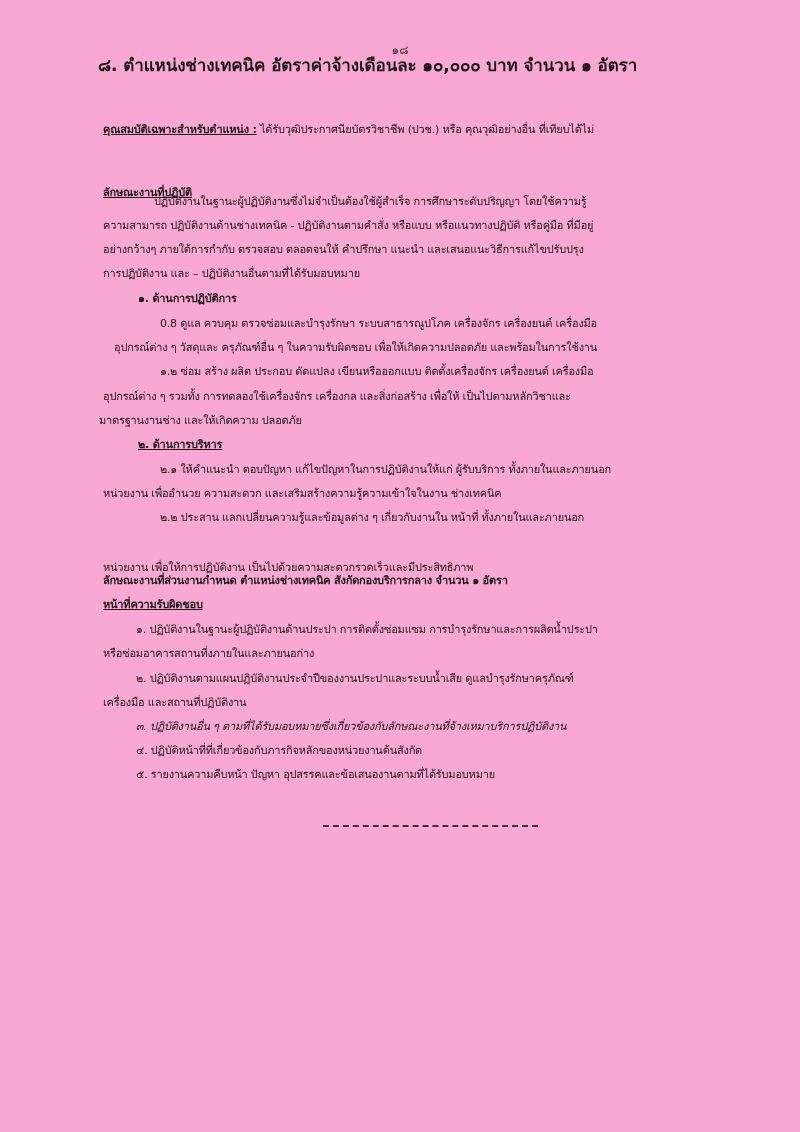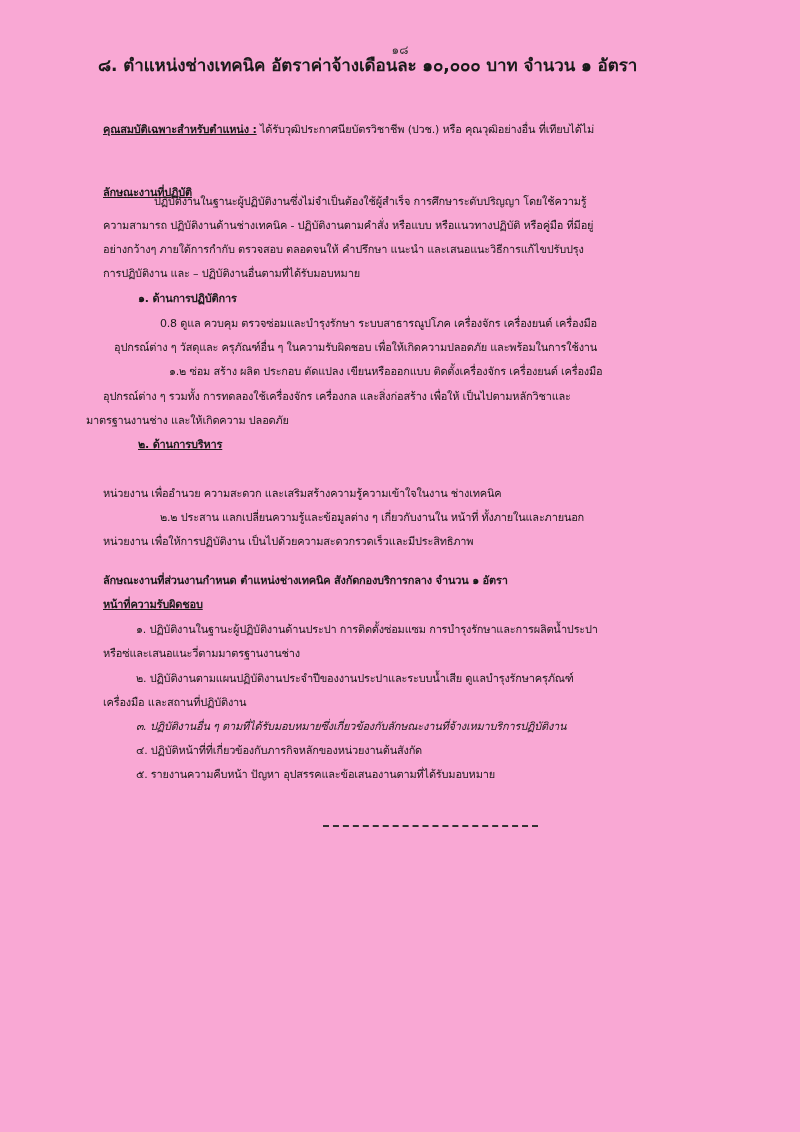--- a/index.html
+++ b/index.html
@@ -70,34 +70,35 @@
   <div class="ln ul" style="top:184px; left:103px;">ลักษณะงานที่ปฏิบัติ</div>
 
   <div class="ln" style="top:217px; left:103px;">ความสามารถ ปฏิบัติงานด้านช่างเทคนิค - ปฏิบัติงานตามคำสั่ง หรือแบบ หรือแนวทางปฏิบัติ หรือคู่มือ ที่มีอยู่</div>
   <div class="ln" style="top:193px; left:154px;">ปฏิบัติงานในฐานะผู้ปฏิบัติงานซึ่งไม่จำเป็นต้องใช้ผู้สำเร็จ การศึกษาระดับปริญญา โดยใช้ความรู้</div>
   <div class="ln" style="top:241px; left:103px;">อย่างกว้างๆ ภายใต้การกำกับ ตรวจสอบ ตลอดจนให้ คำปรึกษา แนะนำ และเสนอแนะวิธีการแก้ไขปรับปรุง</div>
   <div class="ln" style="top:265px; left:103px;">การปฏิบัติงาน และ – ปฏิบัติงานอื่นตามที่ได้รับมอบหมาย</div>
 
   <div class="ln bold" style="top:290px; left:138px;">๑. ด้านการปฏิบัติการ</div>
   <div class="ln" style="top:315px; left:160px;">0.8 ดูแล ควบคุม ตรวจซ่อมและบำรุงรักษา ระบบสาธารณูปโภค เครื่องจักร เครื่องยนต์ เครื่องมือ</div>
   <div class="ln" style="top:339px; left:114px;">อุปกรณ์ต่าง ๆ วัสดุและ ครุภัณฑ์อื่น ๆ ในความรับผิดชอบ เพื่อให้เกิดความปลอดภัย และพร้อมในการใช้งาน</div>
-  <div class="ln" style="top:363px; left:160px;margin-left:9px;">๑.๒ ซ่อม สร้าง ผลิต ประกอบ ดัดแปลง เขียนหรือออกแบบ ติดตั้งเครื่องจักร เครื่องยนต์ เครื่องมือ</div>
+  <div class="ln" style="top:363px; left:160px;">๑.๒ ซ่อม สร้าง ผลิต ประกอบ ดัดแปลง เขียนหรือออกแบบ ติดตั้งเครื่องจักร เครื่องยนต์ เครื่องมือ</div>
   <div class="ln" style="top:388px; left:103px;">อุปกรณ์ต่าง ๆ รวมทั้ง การทดลองใช้เครื่องจักร เครื่องกล และสิ่งก่อสร้าง เพื่อให้ เป็นไปตามหลักวิชาและ</div>
-  <div class="ln" style="top:412px; left:86px;">มาตรฐานงานช่าง และให้เกิดความ ปลอดภัย</div>
+  <div class="ln" style="top:412px; left:99px;">มาตรฐานงานช่าง และให้เกิดความ ปลอดภัย</div>
 
   <div class="ln bold" style="top:436px; left:138px;text-decoration:underline;">๒. ด้านการบริหาร</div>
+  <div class="ln" style="top:461px; left:160px;">๒.๑ ให้คำแนะนำ ตอบปัญหา แก้ไขปัญหาในการปฏิบัติงานให้แก่ ผู้รับบริการ ทั้งภายในและภายนอก</div>
   <div class="ln" style="top:485px; left:103px;">หน่วยงาน เพื่ออำนวย ความสะดวก และเสริมสร้างความรู้ความเข้าใจในงาน ช่างเทคนิค</div>
   <div class="ln" style="top:509px; left:160px;">๒.๒ ประสาน แลกเปลี่ยนความรู้และข้อมูลต่าง ๆ เกี่ยวกับงานใน หน้าที่ ทั้งภายในและภายนอก</div>
-  <div class="ln" style="top:533px; left:103px;">หน่วยงาน เพื่อให้การปฏิบัติงาน เป็นไปด้วยความสะดวกรวดเร็วและมีประสิทธิภาพ</div>
+  <div class="ln" style="top:559px; left:103px;">หน่วยงาน เพื่อให้การปฏิบัติงาน เป็นไปด้วยความสะดวกรวดเร็วและมีประสิทธิภาพ</div>
 
   <div class="ln bold" style="top:572px; left:103px;">ลักษณะงานที่ส่วนงานกำหนด ตำแหน่งช่างเทคนิค  สังกัดกองบริการกลาง  จำนวน ๑ อัตรา</div>
   <div class="ln ul" style="top:596px; left:103px;text-align:right;">หน้าที่ความรับผิดชอบ</div>
 
   <div class="ln" style="top:621px; left:136px;">๑. ปฏิบัติงานในฐานะผู้ปฏิบัติงานด้านประปา การติดตั้งซ่อมแซม การบำรุงรักษาและการผลิตน้ำประปา</div>
-  <div class="ln" style="top:645px; left:103px;">หรือซ่และเสนอแนะวี่ตามมาตรฐานงานช่าง</div>
+  <div class="ln" style="top:645px; left:103px;">หรือซ่อมอาคารสถานที่งภายในและภายนอก่าง</div>
   <div class="ln" style="top:670px; left:136px;">๒. ปฏิบัติงานตามแผนปฏิบัติงานประจำปีของงานประปาและระบบน้ำเสีย ดูแลบำรุงรักษาครุภัณฑ์</div>
   <div class="ln" style="top:694px; left:103px;">เครื่องมือ และสถานที่ปฏิบัติงาน</div>
   <div class="ln" style="top:718px; left:136px;font-style:italic;">๓. ปฏิบัติงานอื่น ๆ ตามที่ได้รับมอบหมายซึ่งเกี่ยวข้องกับลักษณะงานที่จ้างเหมาบริการปฏิบัติงาน</div>
   <div class="ln" style="top:742px; left:136px;">๔. ปฏิบัติหน้าที่ที่เกี่ยวข้องกับภารกิจหลักของหน่วยงานต้นสังกัด</div>
   <div class="ln" style="top:766px; left:136px;">๕. รายงานความคืบหน้า ปัญหา อุปสรรคและข้อเสนองานตามที่ได้รับมอบหมาย</div>
 
   <div class="divider"></div>
 </div>
 
 </body></html>

